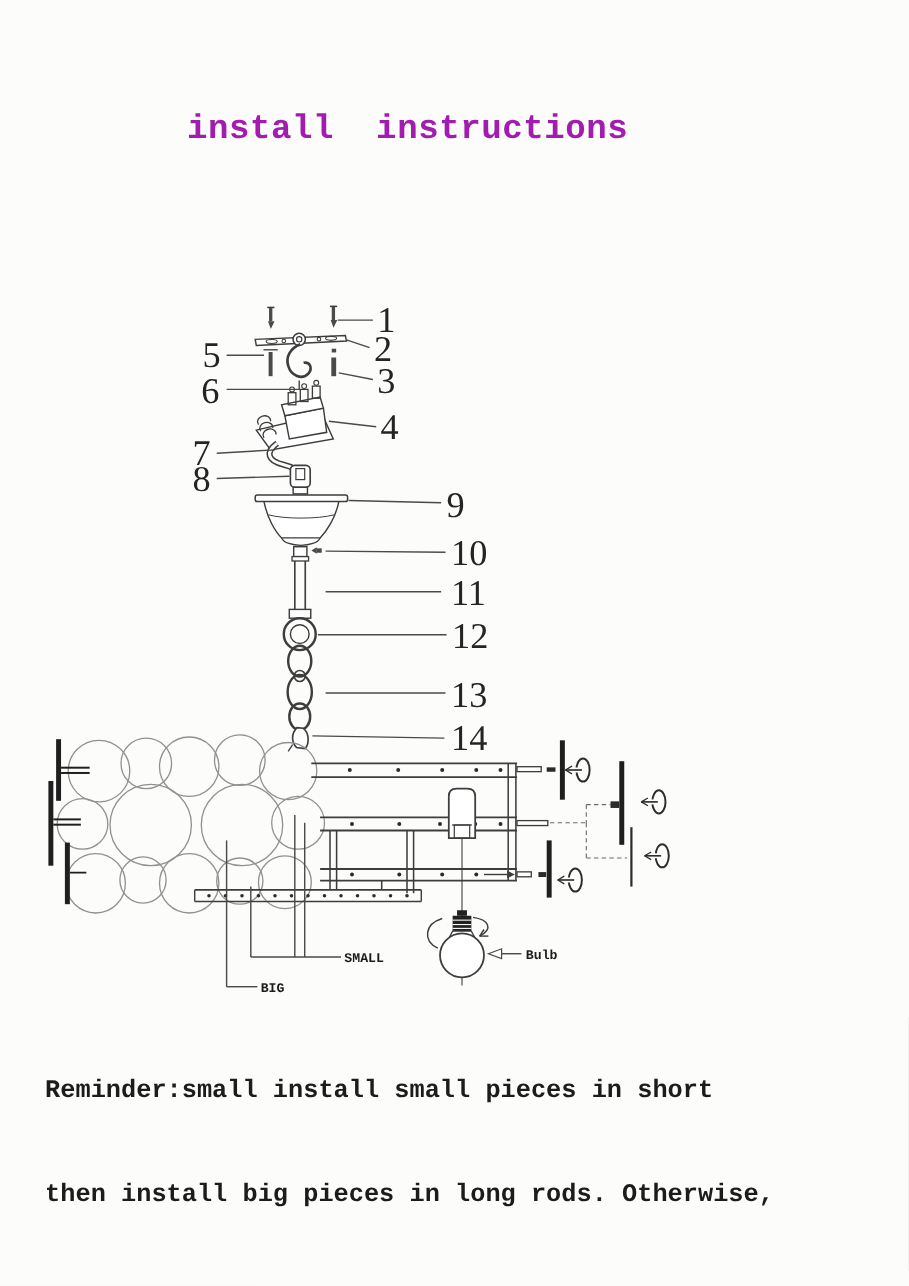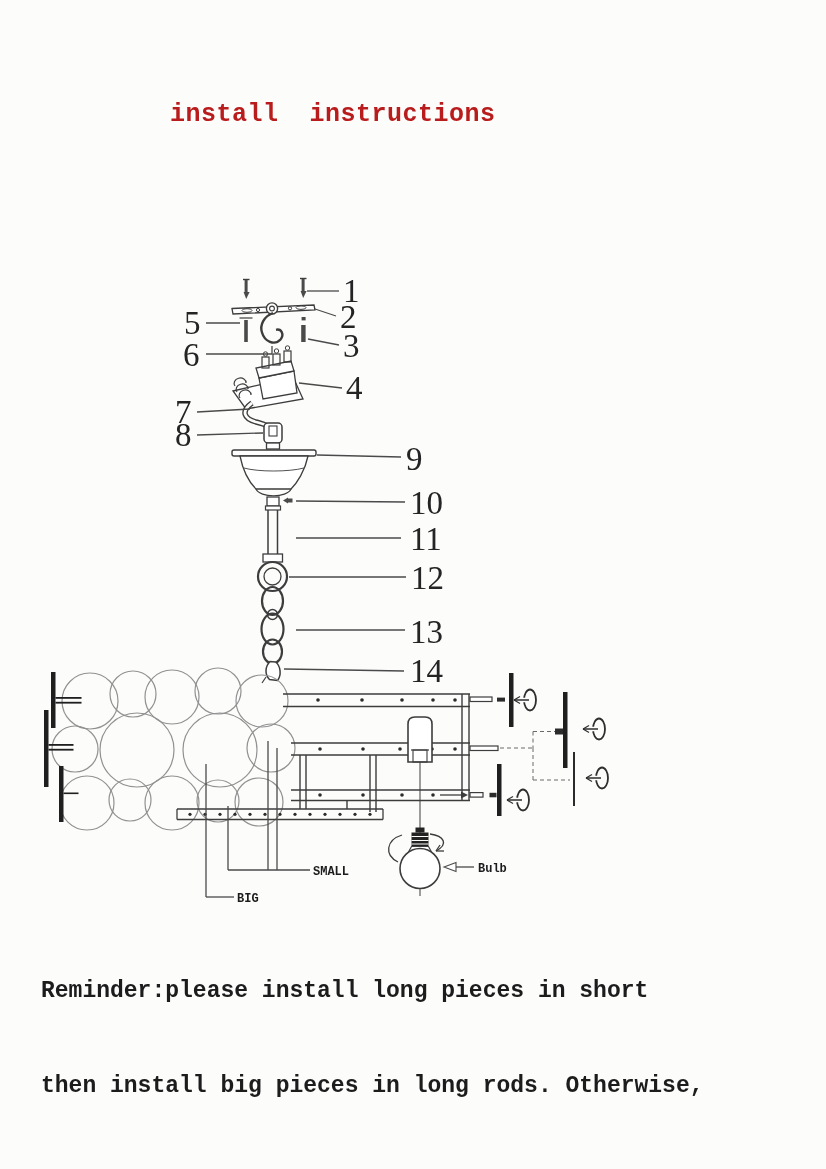--- a/index.html
+++ b/index.html
@@ -4,21 +4,21 @@
 <style>
   html,body{margin:0;padding:0;background:#e8e8e8;}
   .page{
     position:relative;width:826px;height:1169px;margin:0 auto;
     background:#fcfcfb;overflow:hidden;
     font-family:"Liberation Mono",monospace;color:#1e1e1e;
   }
   .title{
     position:absolute;left:170px;top:100px;
     font-family:"Liberation Mono",monospace;font-weight:bold;
-    font-size:25px;letter-spacing:.5px;color:#b91c1c;white-space:pre;
+    font-size:31px;letter-spacing:.5px;color:#a21caf;white-space:pre;
   }
   .diagram-svg{position:absolute;left:0;top:0;}
   .reminder{
     position:absolute;left:41px;top:913px;width:720px;
     font-family:"Liberation Mono",monospace;font-weight:bold;
     font-size:23px;line-height:31.5px;letter-spacing:0px;color:#1c1c1c;
     white-space:pre;
   }
   svg text.partnum{
     font-family:"Liberation Serif",serif;font-size:33px;fill:#242424;
@@ -339,18 +339,18 @@
     </g>
 
     <g>
       <text class="anno" x="313" y="874.5">SMALL</text>
       <text class="anno" x="237" y="902">BIG</text>
       <text class="anno" x="478" y="871.5">Bulb</text>
     </g>
   </svg>
 
   <div class="reminder">
-    <div>Reminder:please install long pieces in short</div>
+    <div>Reminder:small install small pieces in short</div>
     <div>then install big pieces in long rods. Otherwise,</div>
     
   </div>
 
 </div>
 
 </body></html>

